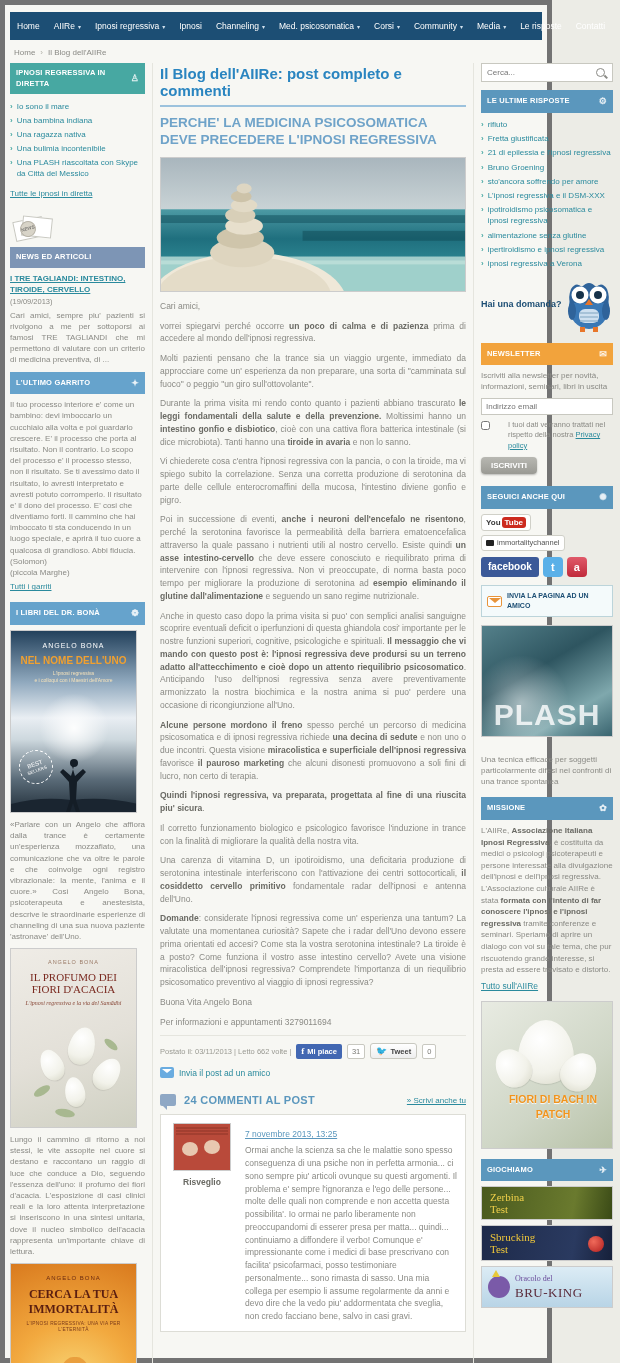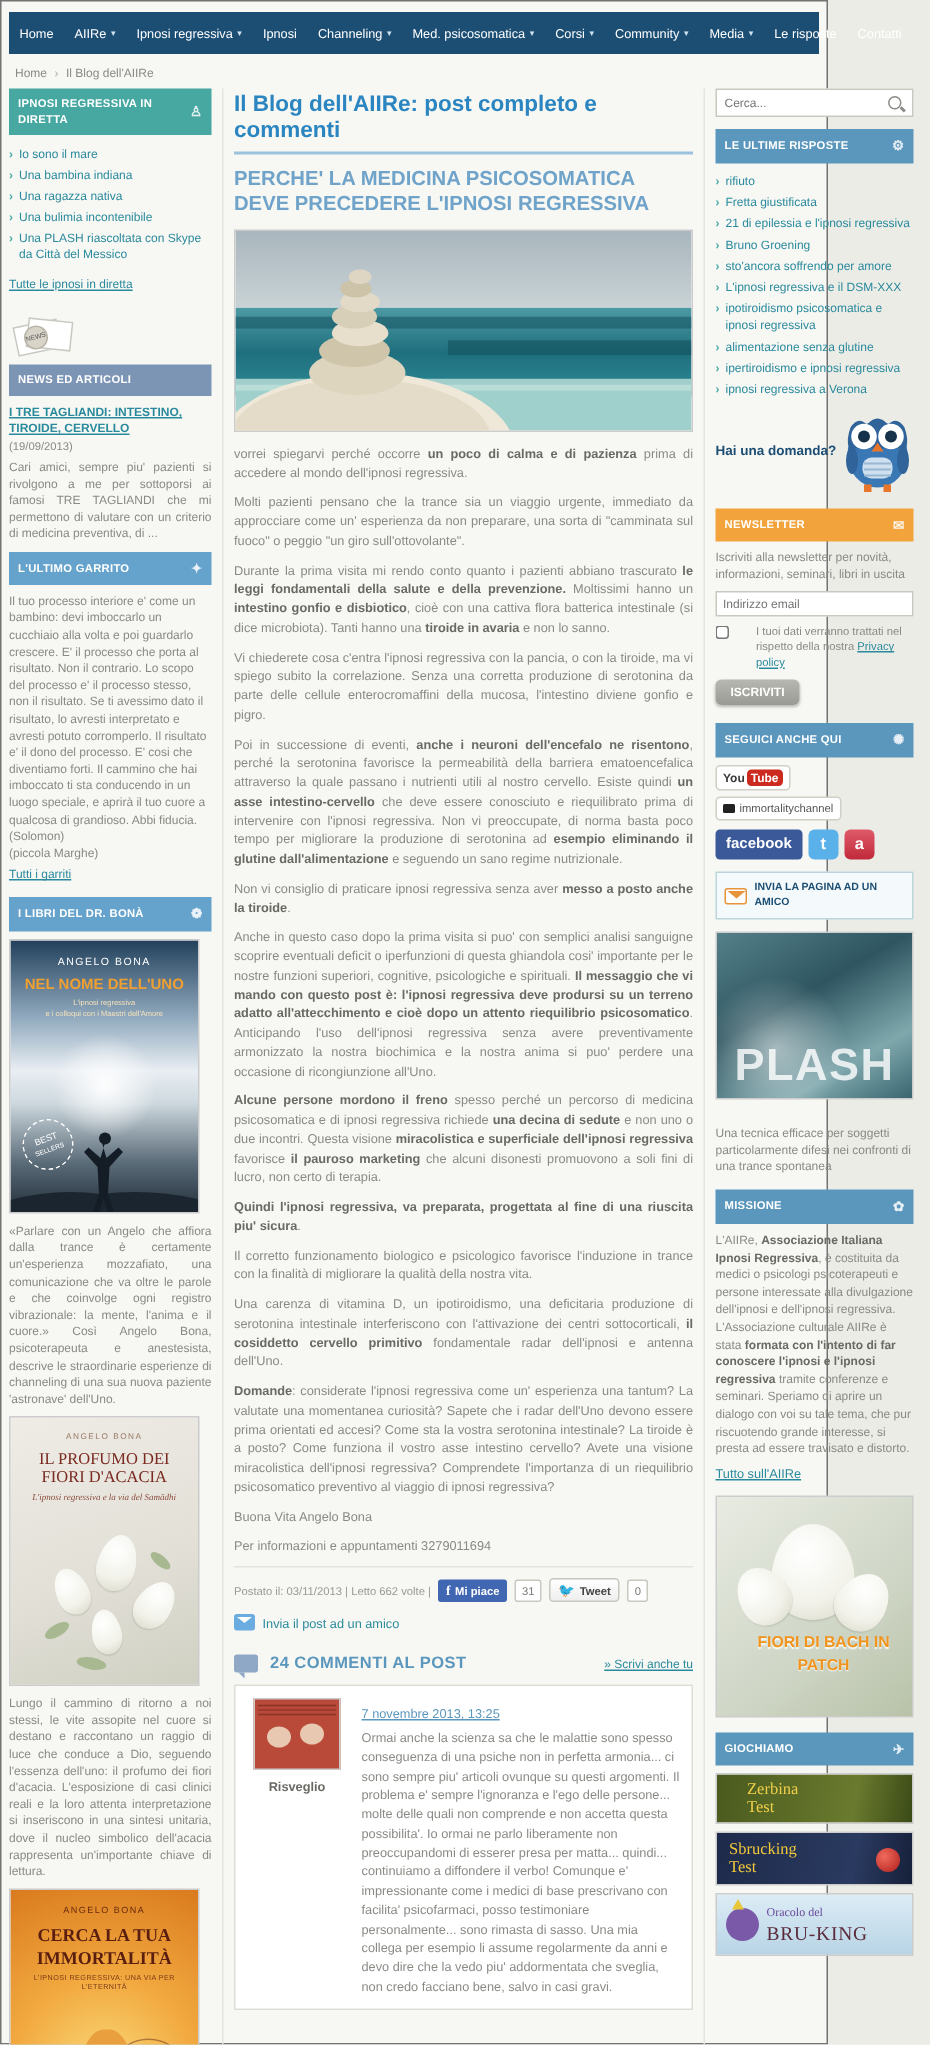--- a/index.html
+++ b/index.html
@@ -3,21 +3,21 @@
 <meta charset="utf-8">
 <style>
   * { margin:0; padding:0; box-sizing:border-box; }
   html,body { width:620px; }
   body {
     height:1363px; overflow:hidden;
     background:#ecece6;
     font-family:"Liberation Sans", sans-serif;
     color:#8a8a85;
   }
-  .page { width:552px; height:1363px; background:#f7f7f3; border:1px solid #737373; padding:7px 5px; }
+  .page { width:552px; height:1363px; background:#f7f7f3; border:5px solid #737373; padding:7px 5px; }
 
   
   .topnav { background:#1c4e74; display:flex; align-items:stretch; height:28px; }
   .topnav .nav-item { color:#fff; font-size:8.5px; display:flex; align-items:center; gap:3px;
     padding:0 7px; cursor:pointer; white-space:nowrap; }
   .topnav .arrow { font-size:6px; color:#cfe0ee; }
   .crumbs { font-size:8px; color:#8a8a85; padding:8px 4px 6px 4px; display:flex; gap:5px; align-items:center; }
   .crumbs a { color:#8a8a85; text-decoration:none; }
   .crumbs .sep { color:#b0b0a8; }
 
@@ -176,21 +176,21 @@
     background:linear-gradient(140deg,#e8ebe2 0%, #cfd6c6 60%, #b8c2a8 100%); margin:8px 0 10px 0; }
   .bach-label { position:absolute; bottom:26px; left:12px; right:0; text-align:center;
     color:#f0941e; font-size:10.5px; font-weight:bold; text-shadow:0 1px 1px #fff; }
   .game { width:100%; border:1px solid #ccc; margin-bottom:5px; overflow:hidden; position:relative; }
   .g-self { height:92px; background:linear-gradient(#cfe4f2 0%, #a8cde0 35%, #9ec77a 60%, #7ab05a 100%);
     display:flex; align-items:flex-end; justify-content:center; }
   .g-self .glabel { color:#fff; font-size:13px; font-weight:bold; letter-spacing:.5px;
     text-shadow:1px 1px 0 #333, -1px 1px 0 #333, 1px -1px 0 #333, -1px -1px 0 #333; padding-bottom:4px; }
   .g-head { position:absolute; border-radius:50%; }
   .g-zerb { height:34px; background:linear-gradient(100deg,#4a5a1e 0%, #6a7a2e 70%, #3a4a16 100%);
-    display:flex; flex-direction:column; justify-content:center; padding-left:20px; }
+    display:flex; flex-direction:column; justify-content:center; padding-left:8px; }
   .g-zerb .l1, .g-zerb .l2 { color:#f0d04a; font-family:"Liberation Serif", serif; font-size:11px; line-height:1.1; }
   .g-sbru { height:36px; background:linear-gradient(100deg,#1e2a4a 0%, #2a3a60 70%, #16203a 100%);
     display:flex; flex-direction:column; justify-content:center; padding-left:8px; }
   .g-sbru .l1, .g-sbru .l2 { color:#f0c83a; font-family:"Liberation Serif", serif; font-size:11px; line-height:1.1; }
   .g-sbru .apple { position:absolute; right:8px; top:10px; width:16px; height:16px; background:radial-gradient(circle at 35% 35%, #f06a5a, #b01e1e); border-radius:50%; }
   .g-bru { height:42px; background:linear-gradient(#dcecf5,#b8d4e6); display:flex; align-items:center; gap:5px; padding-left:6px; }
   .bru-king-ic { width:22px; height:22px; background:#7a5aa8; border-radius:50%; position:relative; flex:none; }
   .bru-king-ic::after { content:""; position:absolute; top:-6px; left:4px; border-left:4px solid transparent;
     border-right:4px solid transparent; border-bottom:7px solid #e8c83a; }
   .g-bru .l1 { color:#6a4a9a; font-family:"Liberation Serif", serif; font-size:8px; }
@@ -388,26 +388,26 @@
         <ellipse cx="86" cy="96" rx="34" ry="15" fill="#ded5bf"></ellipse>
         <ellipse cx="84" cy="81" rx="25" ry="11" fill="#cfc5ab"></ellipse>
         <ellipse cx="88" cy="69" rx="20" ry="9" fill="#e7dfcc"></ellipse>
         <ellipse cx="84" cy="58" rx="16" ry="8" fill="#d8cfb8"></ellipse>
         <ellipse cx="88" cy="48" rx="14" ry="7" fill="#e2dac6"></ellipse>
         <ellipse cx="85" cy="39" rx="11" ry="6" fill="#cdc3a9"></ellipse>
         <ellipse cx="88" cy="31" rx="8" ry="5" fill="#ded6c2"></ellipse>
       </svg>
 
       <div class="post-body">
+          <p><span>Cari amici,</span></p>
           <p><span>vorrei spiegarvi perché occorre </span><b>un poco di calma e di pazienza</b><span> prima di accedere al mondo dell'ipnosi regressiva.</span></p>
           <p><span>Molti pazienti pensano che la trance sia un viaggio urgente, immediato da approcciare come un' esperienza da non preparare, una sorta di "camminata sul fuoco" o peggio "un giro sull'ottovolante".</span></p>
           <p><span>Durante la prima visita mi rendo conto quanto i pazienti abbiano trascurato </span><b>le leggi fondamentali della salute e della prevenzione.</b><span> Moltissimi hanno un </span><b>intestino gonfio e disbiotico</b><span>, cioè con una cattiva flora batterica intestinale (si dice microbiota). Tanti hanno una </span><b>tiroide in avaria</b><span> e non lo sanno.</span></p>
           <p><span>Vi chiederete cosa c'entra l'ipnosi regressiva con la pancia,  o con la tiroide, ma vi spiego subito la correlazione. Senza una corretta produzione di serotonina da parte delle cellule enterocromaffini  della mucosa, l'intestino diviene gonfio e pigro.</span></p>
           <p><span>Poi in successione di eventi, </span><b>anche i neuroni dell'encefalo ne risentono</b><span>, perché la serotonina favorisce la permeabilità della barriera ematoencefalica  attraverso la quale passano i nutrienti utili al nostro cervello. Esiste quindi </span><b>un asse intestino-cervello</b><span> che deve essere  conosciuto e riequilibrato prima di intervenire con l'ipnosi regressiva. Non vi preoccupate, di norma basta poco tempo per migliorare la produzione di serotonina ad </span><b>esempio eliminando il glutine dall'alimentazione</b><span> e seguendo un sano regime nutrizionale.</span></p>
-          <p><span>Non vi consiglio di praticare ipnosi regressiva senza aver </span><b>messo a posto anche la tiroide</b><span>.</span></p>
           <p><span>Anche in questo caso dopo la prima visita si puo' con semplici  analisi sanguigne scoprire eventuali deficit o iperfunzioni di questa ghiandola cosi' importante per le nostre funzioni superiori, cognitive, psicologiche e spirituali. </span><b>Il messaggio che vi mando con questo post è: l'ipnosi regressiva deve prodursi su un terreno adatto all'attecchimento e cioè dopo un attento riequilibrio psicosomatico</b><span>.  Anticipando l'uso dell'ipnosi regressiva senza avere preventivamente armonizzato la nostra biochimica e la nostra anima si puo' perdere una occasione  di ricongiunzione all'Uno.</span></p>
           <p><b>Alcune persone mordono il freno</b><span> spesso perché un percorso di medicina psicosomatica e di ipnosi regressiva richiede </span><b>una decina di sedute</b><span> e non  uno o due incontri. Questa visione </span><b>miracolistica e superficiale dell'ipnosi regressiva</b><span>  favorisce </span><b>il pauroso marketing</b><span> che alcuni disonesti promuovono  a soli fini di lucro, non certo di terapia.</span></p>
           <p><b>Quindi  l'ipnosi regressiva, va preparata, progettata al fine di una riuscita piu' sicura</b><span>.</span></p>
           <p><span>Il corretto funzionamento biologico e psicologico favorisce l'induzione in trance con la finalità di migliorare la qualità della nostra vita.</span></p>
           <p><span>Una carenza di vitamina D, un ipotiroidismo, una deficitaria produzione di serotonina intestinale interferiscono con l'attivazione dei centri sottocorticali, </span><b>il cosiddetto cervello primitivo</b><span> fondamentale radar dell'ipnosi e antenna dell'Uno.</span></p>
           <p><b>Domande</b><span>: considerate l'ipnosi regressiva come un' esperienza una tantum? La valutate una momentanea curiosità? Sapete che i radar dell'Uno devono essere prima orientati ed accesi? Come sta la vostra serotonina intestinale? La tiroide è a posto?  Come funziona il vostro asse intestino cervello? Avete una visione miracolistica dell'ipnosi regressiva? Comprendete l'importanza di un riequilibrio psicosomatico preventivo al viaggio di ipnosi regressiva?</span></p>
           <p><span>Buona Vita Angelo Bona</span></p>
           <p><span>Per informazioni e appuntamenti 3279011694</span></p>
         </div>
 

